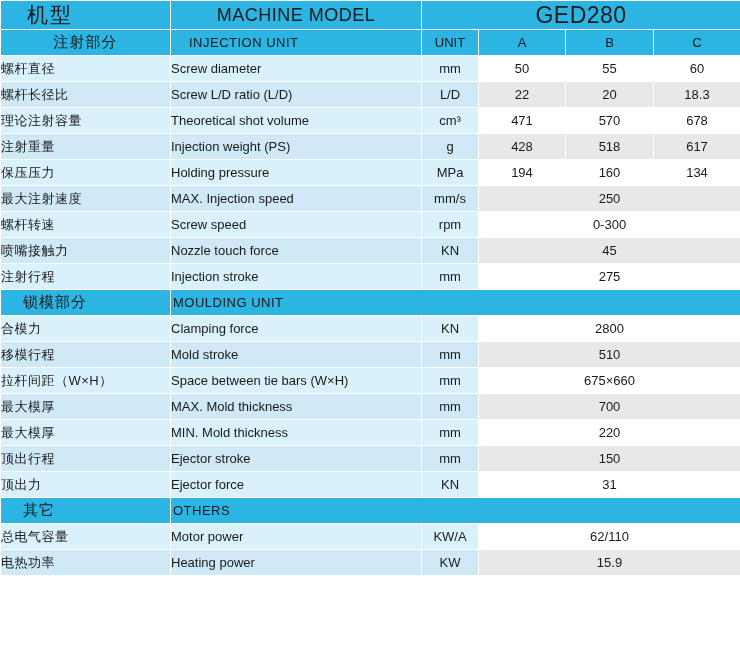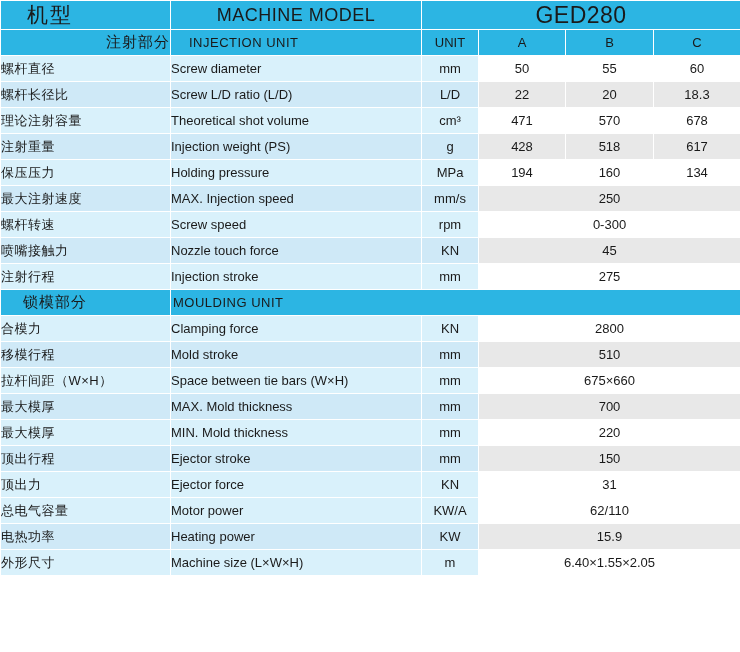--- a/index.html
+++ b/index.html
@@ -67,21 +67,21 @@
   }
   
   .sub td {
     background: #2cb5e3;
     color: #ffffff;
     height: 26px;
     text-align: center;
     font-size: 13px;
   }
   .sub .cn {
-    text-align: right;
+    text-align: center;
     font-size: 15px;
     letter-spacing: 1px;
   }
   .sub .en {
     text-align: left;
     padding-left: 18px;
     font-size: 13px;
     letter-spacing: 0.5px;
   }
   
@@ -254,32 +254,30 @@
         <td class="en-cell">Ejector stroke</td>
         <td class="unit-cell">mm</td>
         <td class="val-cell span-cell" colspan="3">150</td>
       </tr>
       <tr>
         <td class="cn-cell">顶出力</td>
         <td class="en-cell">Ejector force</td>
         <td class="unit-cell">KN</td>
         <td class="val-cell span-cell" colspan="3">31</td>
       </tr>
+      <tr class="sect">
+      <td class="cn">其它</td>
+      <td class="en" colspan="5">OTHERS</td>
+    </tr>
   <tr>
         <td class="cn-cell">总电气容量</td>
         <td class="en-cell">Motor power</td>
         <td class="unit-cell">KW/A</td>
         <td class="val-cell span-cell" colspan="3">62/110</td>
       </tr>
       <tr class="alt">
         <td class="cn-cell">电热功率</td>
         <td class="en-cell">Heating power</td>
         <td class="unit-cell">KW</td>
         <td class="val-cell span-cell" colspan="3">15.9</td>
       </tr>
-      <tr>
-        <td class="cn-cell">外形尺寸</td>
-        <td class="en-cell">Machine size (L×W×H)</td>
-        <td class="unit-cell">m</td>
-        <td class="val-cell span-cell" colspan="3">6.40×1.55×2.05</td>
-      </tr>
     </tbody>
 </table>
 
 </body></html>

